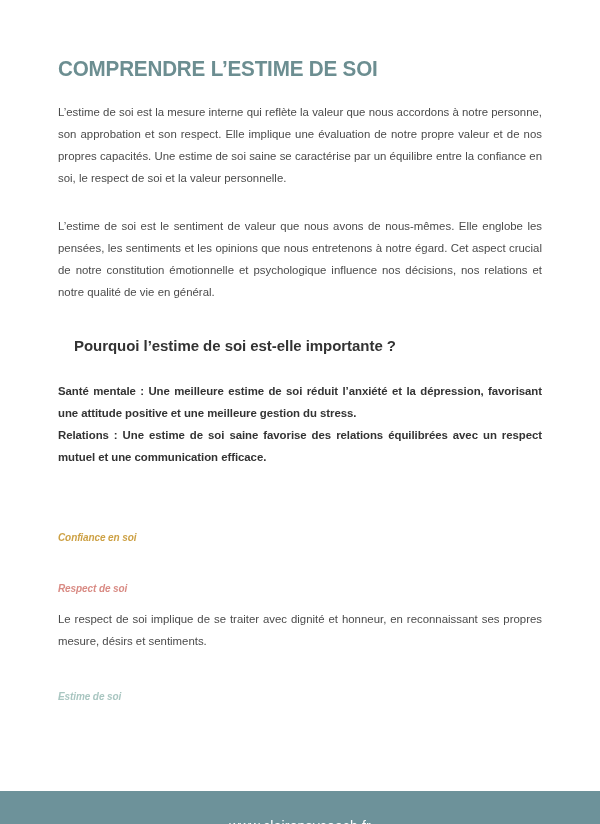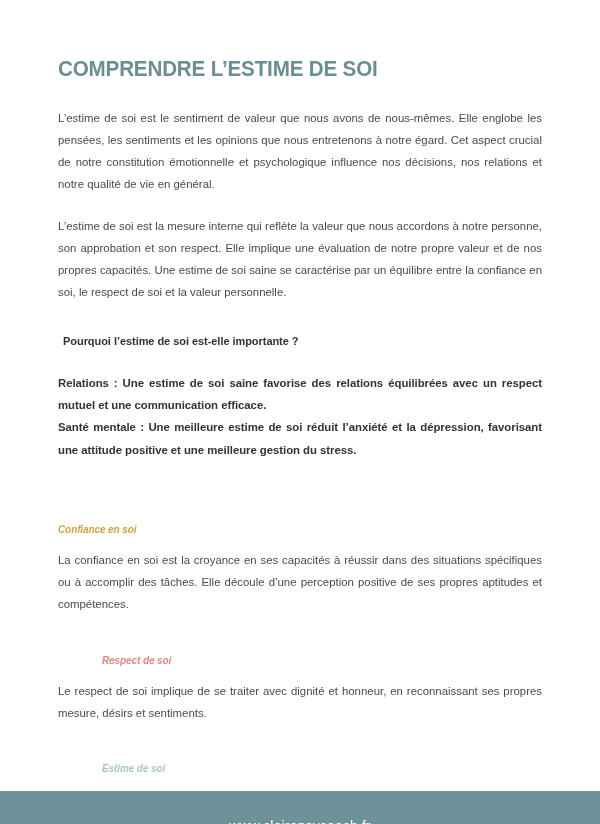--- a/index.html
+++ b/index.html
@@ -49,24 +49,24 @@
     color: #4a4a4a;
     text-align: justify;
     margin: 0;
     letter-spacing: 0.01px;
   }
 
   .para.first { margin-top: 25px; }
   .para.second { margin-top: 19px; }
 
   .bold-q {
-    font-size: 11px;
+    font-size: 15px;
     font-weight: bold;
     color: #333333;
-    margin: 5px;
+    margin: 16px;
     margin-top: 27px;
     line-height: 1.95;
     letter-spacing: -0.05px;
   }
 
   .bold-block {
     font-size: 11.4px;
     font-weight: bold;
     color: #333333;
     text-align: justify;
@@ -84,21 +84,21 @@
     margin: 0;
     line-height: 1.3;
     letter-spacing: -0.1px;
   }
 
   .sub-head.gold  { color: #cda145; }
   .sub-head.rose  { color: #d98b84; }
   .sub-head.sage  { color: #a9c6c1; }
 
   .sub-head.first-sub { margin-top: 62px; }
-  .sub-head.next-sub  { margin-top: 38px; margin-left: 44px; }
+  .sub-head.next-sub  { margin-top: 38px; }
 
   .sub-para {
     font-size: 11.4px;
     line-height: 1.95;
     color: #4a4a4a;
     text-align: justify;
     margin: 0;
     margin-top: 13px;
   }
 
@@ -124,33 +124,32 @@
 </style>
 </head>
 <body>
 
 <div class="page">
 
   <div class="content">
 
     <h1 class="doc-title">COMPRENDRE L’ESTIME DE SOI</h1>
 
+    <p class="para second">L’estime de soi est la mesure interne qui reflète la valeur que nous accordons à notre personne, son approbation et son respect. Elle implique une évaluation de notre propre valeur et de nos propres capacités. Une estime de soi saine se caractérise par un équilibre entre la confiance en soi, le respect de soi et la valeur personnelle.</p>
+
     <p class="para first">L’estime de soi est le sentiment de valeur que nous avons de nous-mêmes. Elle englobe les pensées, les sentiments et les opinions que nous entretenons à notre égard. Cet aspect crucial de notre constitution émotionnelle et psychologique influence nos décisions, nos relations et notre qualité de vie en général.</p>
-
-    <p class="para second">L’estime de soi est la mesure interne qui reflète la valeur que nous accordons à notre personne, son approbation et son respect. Elle implique une évaluation de notre propre valeur et de nos propres capacités. Une estime de soi saine se caractérise par un équilibre entre la confiance en soi, le respect de soi et la valeur personnelle.</p>
 
     <p class="bold-q">Pourquoi l’estime de soi est-elle importante ?</p>
 
     <div class="bold-block">
+      <span class="item">Santé mentale : Une meilleure estime de soi réduit l’anxiété et la dépression, favorisant une attitude positive et une meilleure gestion du stress.</span>
       <span class="item">Relations : Une estime de soi saine favorise des relations équilibrées avec un respect mutuel et une communication efficace.</span>
-      <span class="item">Santé mentale : Une meilleure estime de soi réduit l’anxiété et la dépression, favorisant une attitude positive et une meilleure gestion du stress.</span>
     </div>
 
     <h2 class="sub-head gold first-sub">Confiance en soi</h2>
-    <p class="sub-para">La confiance en soi est la croyance en ses capacités à réussir dans des situations spécifiques ou à accomplir des tâches. Elle découle d’une perception positive de ses propres aptitudes et compétences.</p>
 
     <h2 class="sub-head rose next-sub">Respect de soi</h2>
     <p class="sub-para">Le respect de soi implique de se traiter avec dignité et honneur, en reconnaissant ses propres mesure, désirs et sentiments.</p>
 
     <h2 class="sub-head sage next-sub">Estime de soi</h2>
 
   </div>
 
   <div class="footer-bar">
     <span class="footer-url">www.clairepsycoach.fr</span>

